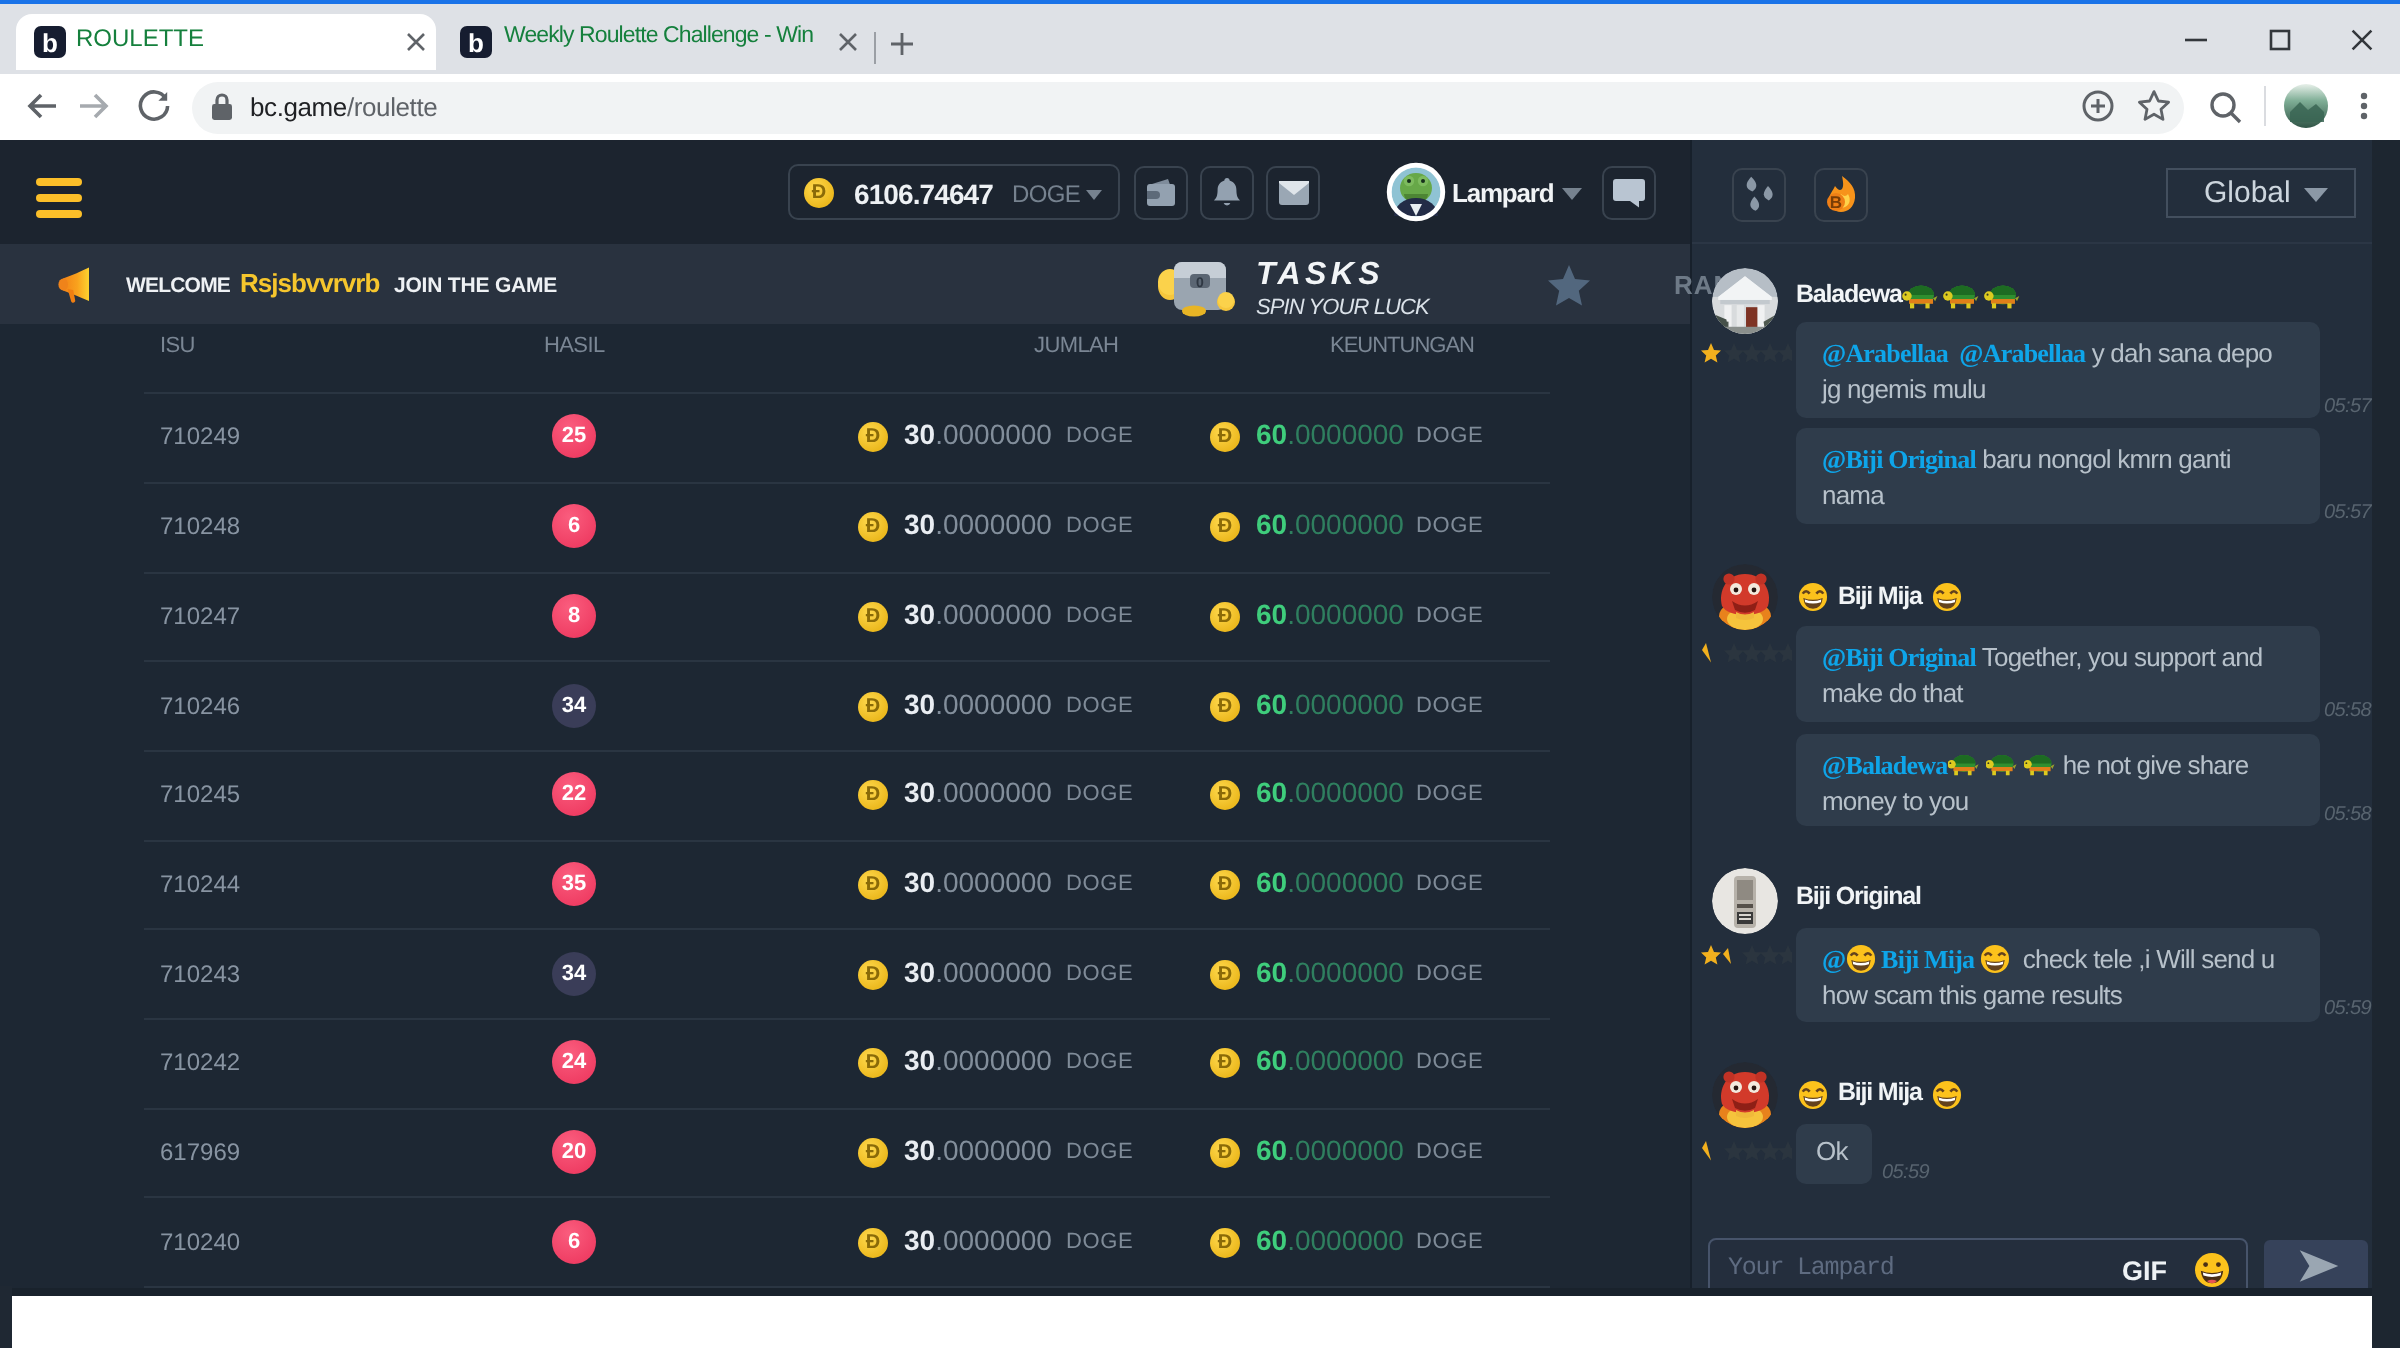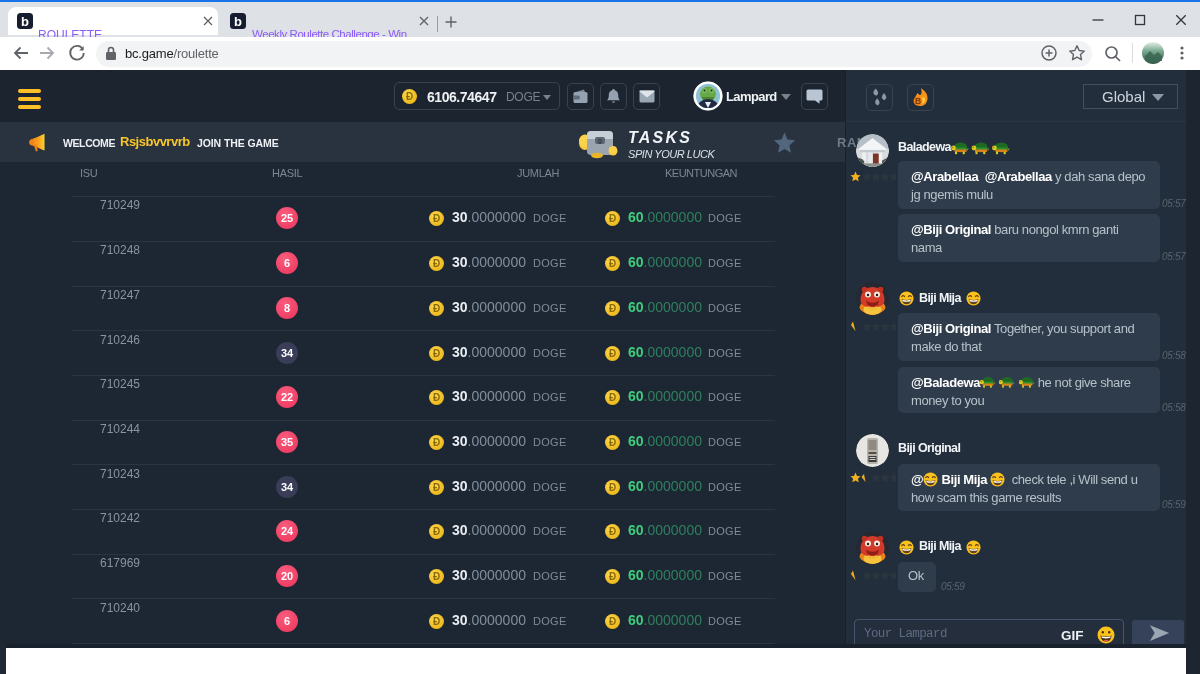--- a/index.html
+++ b/index.html
@@ -4,21 +4,21 @@
 <style>
   * { margin:0; padding:0; box-sizing:border-box; }
   html,body { width:1200px; height:674px; overflow:hidden; }
   body { font-family:"Liberation Sans", sans-serif; position:relative; background:#fff; }
   .abs { position:absolute; }
 
   
   #blueline { left:0; top:0; width:1200px; height:2px; background:#1a73e8; }
   #tabbar { left:0; top:2px; width:1200px; height:35px; background:#dee1e6; }
   #tab1 { left:8px; top:7px; width:210px; height:28px; background:#fff; border-radius:8px 8px 0 0; }
-  #tab1 .title, #tab2 .title { position:absolute; left:30px; top:21px; font-size:12px; color:#8b5cf6; white-space:nowrap; overflow:hidden; }
+  #tab1 .title, #tab2 .title { position:absolute; left:30px; top:5px; font-size:12px; color:#15803d; white-space:nowrap; overflow:hidden; }
   #tab1 .title { width:150px; }
   #tab2 { left:222px; top:7px; width:214px; height:28px; }
   #tab2 .title { width:158px; font-size:11.5px; letter-spacing:-0.45px; }
   .tabx { position:absolute; top:8px; width:12px; height:12px; }
   #tabsep { left:437px; top:16px; width:1px; height:16px; background:#9b9fa5; }
   #addr { left:0; top:37px; width:1200px; height:33px; background:#fff; }
   #pill { left:96px; top:41px; width:996px; height:26px; background:#f1f3f4; border-radius:13px; }
   #urltext { left:125px; top:46px; font-size:13px; color:#202124; letter-spacing:-0.2px; }
   #urltext .gray { color:#5f6368; }
   #winctl svg { position:absolute; }
@@ -43,21 +43,21 @@
   #wname { left:120px; top:134px; font-size:13px; letter-spacing:-0.5px; font-weight:bold; color:#f6c62d; }
   #wjoin { left:197px; top:137px; font-size:10.5px; font-weight:bold; color:#eef1f4; letter-spacing:-0.1px; }
   #tasks1 { left:628px; top:129px; font-size:16px; font-weight:bold; font-style:italic; color:#f2f5f7; letter-spacing:2.2px; }
   #tasks2 { left:628px; top:148px; font-size:11px; font-style:italic; color:#dbe2e9; letter-spacing:-0.45px; }
   #rankt { left:837px; top:135px; font-size:13px; font-weight:bold; color:#6e7a87; letter-spacing:0.5px; }
 
   
   .th { position:absolute; top:167px; font-size:11px; color:#7a8694; letter-spacing:-0.3px; }
   .rowline { position:absolute; left:72px; width:703px; height:1px; background:#2a3542; }
   .row { position:absolute; left:0; width:845px; height:45px; }
-  .row .rid { position:absolute; left:80px; top:2px; font-size:12px; color:#8894a2;margin-left:20px; }
+  .row .rid { position:absolute; left:80px; top:15px; font-size:12px; color:#8894a2; }
   .row .circ { position:absolute; left:276px; top:11px; width:22px; height:22px; border-radius:50%; text-align:center; line-height:22px; font-size:11px; font-weight:bold; color:#fff; }
   .c-red { background:radial-gradient(circle at 40% 30%, #fa5d7e, #ef3d63 75%); }
   .c-dark { background:#3a3d58; }
   .row .k1 { position:absolute; left:429px; top:15px; }
   .row .k2 { position:absolute; left:605px; top:15px; }
   .row .amt { position:absolute; top:13px; font-size:14px; font-weight:bold; color:#e9edf2; }
   .row .a1 { left:452px; }
   .row .a2 { left:628px; color:#3fcd7c; }
   .row .amt .dec { font-weight:normal; color:#828e9b; }
   .row .a2 .dec { color:#2f7f5f; }
@@ -65,21 +65,21 @@
   .row .d1 { left:533px; }
   .row .d2 { left:708px; }
 
   
   #chathdr-line { left:846px; top:121px; width:354px; height:1px; background:#2b3645; }
   #global { left:1083px; top:84px; width:95px; height:25px; border:1.5px solid #434f5e; border-radius:0; }
   #global span { position:absolute; left:18px; top:3px; font-size:15px; color:#ccd5dd; }
   .avatar { position:absolute; width:33px; height:33px; border-radius:50%; overflow:hidden; }
   .cname { position:absolute; font-size:12.5px; letter-spacing:-0.6px; font-weight:bold; color:#f1f4f6; }
   .bubble { position:absolute; left:898px; width:262px; background:#2f3c4b; border-radius:5px; font-size:13px; letter-spacing:-0.4px; white-space:nowrap; color:#b7c1ca; padding:7px 0 0 13px; line-height:18px; }
-  .bubble .m { color:#ffffff; font-weight:bold; }
+  .bubble .m { color:#0ea5e9; font-weight:bold;font-family:Liberation Serif, serif; }
   .tstamp { position:absolute; font-size:10px; letter-spacing:-0.3px; color:#58646f;font-style:italic; }
   .stars { position:absolute; }
 
   
   #inputbox { left:854px; top:619px; width:270px; height:29px; border:1.5px solid #47546b; border-radius:4px; background:#242e3d; }
   #yourmsg { left:864px; top:627px; font-family:"Liberation Mono", monospace; font-size:12.5px; letter-spacing:-0.6px; color:#5e6b80; }
   #gif { left:1061px; top:628px; font-size:13.5px; font-weight:bold; color:#eef2f5; }
   #send { left:1132px; top:620px; width:52px; height:27px; background:#36425a; border-radius:3px; }
 
   #whitestrip { left:6px; top:648px; width:1180px; height:26px; background:#fff; }

